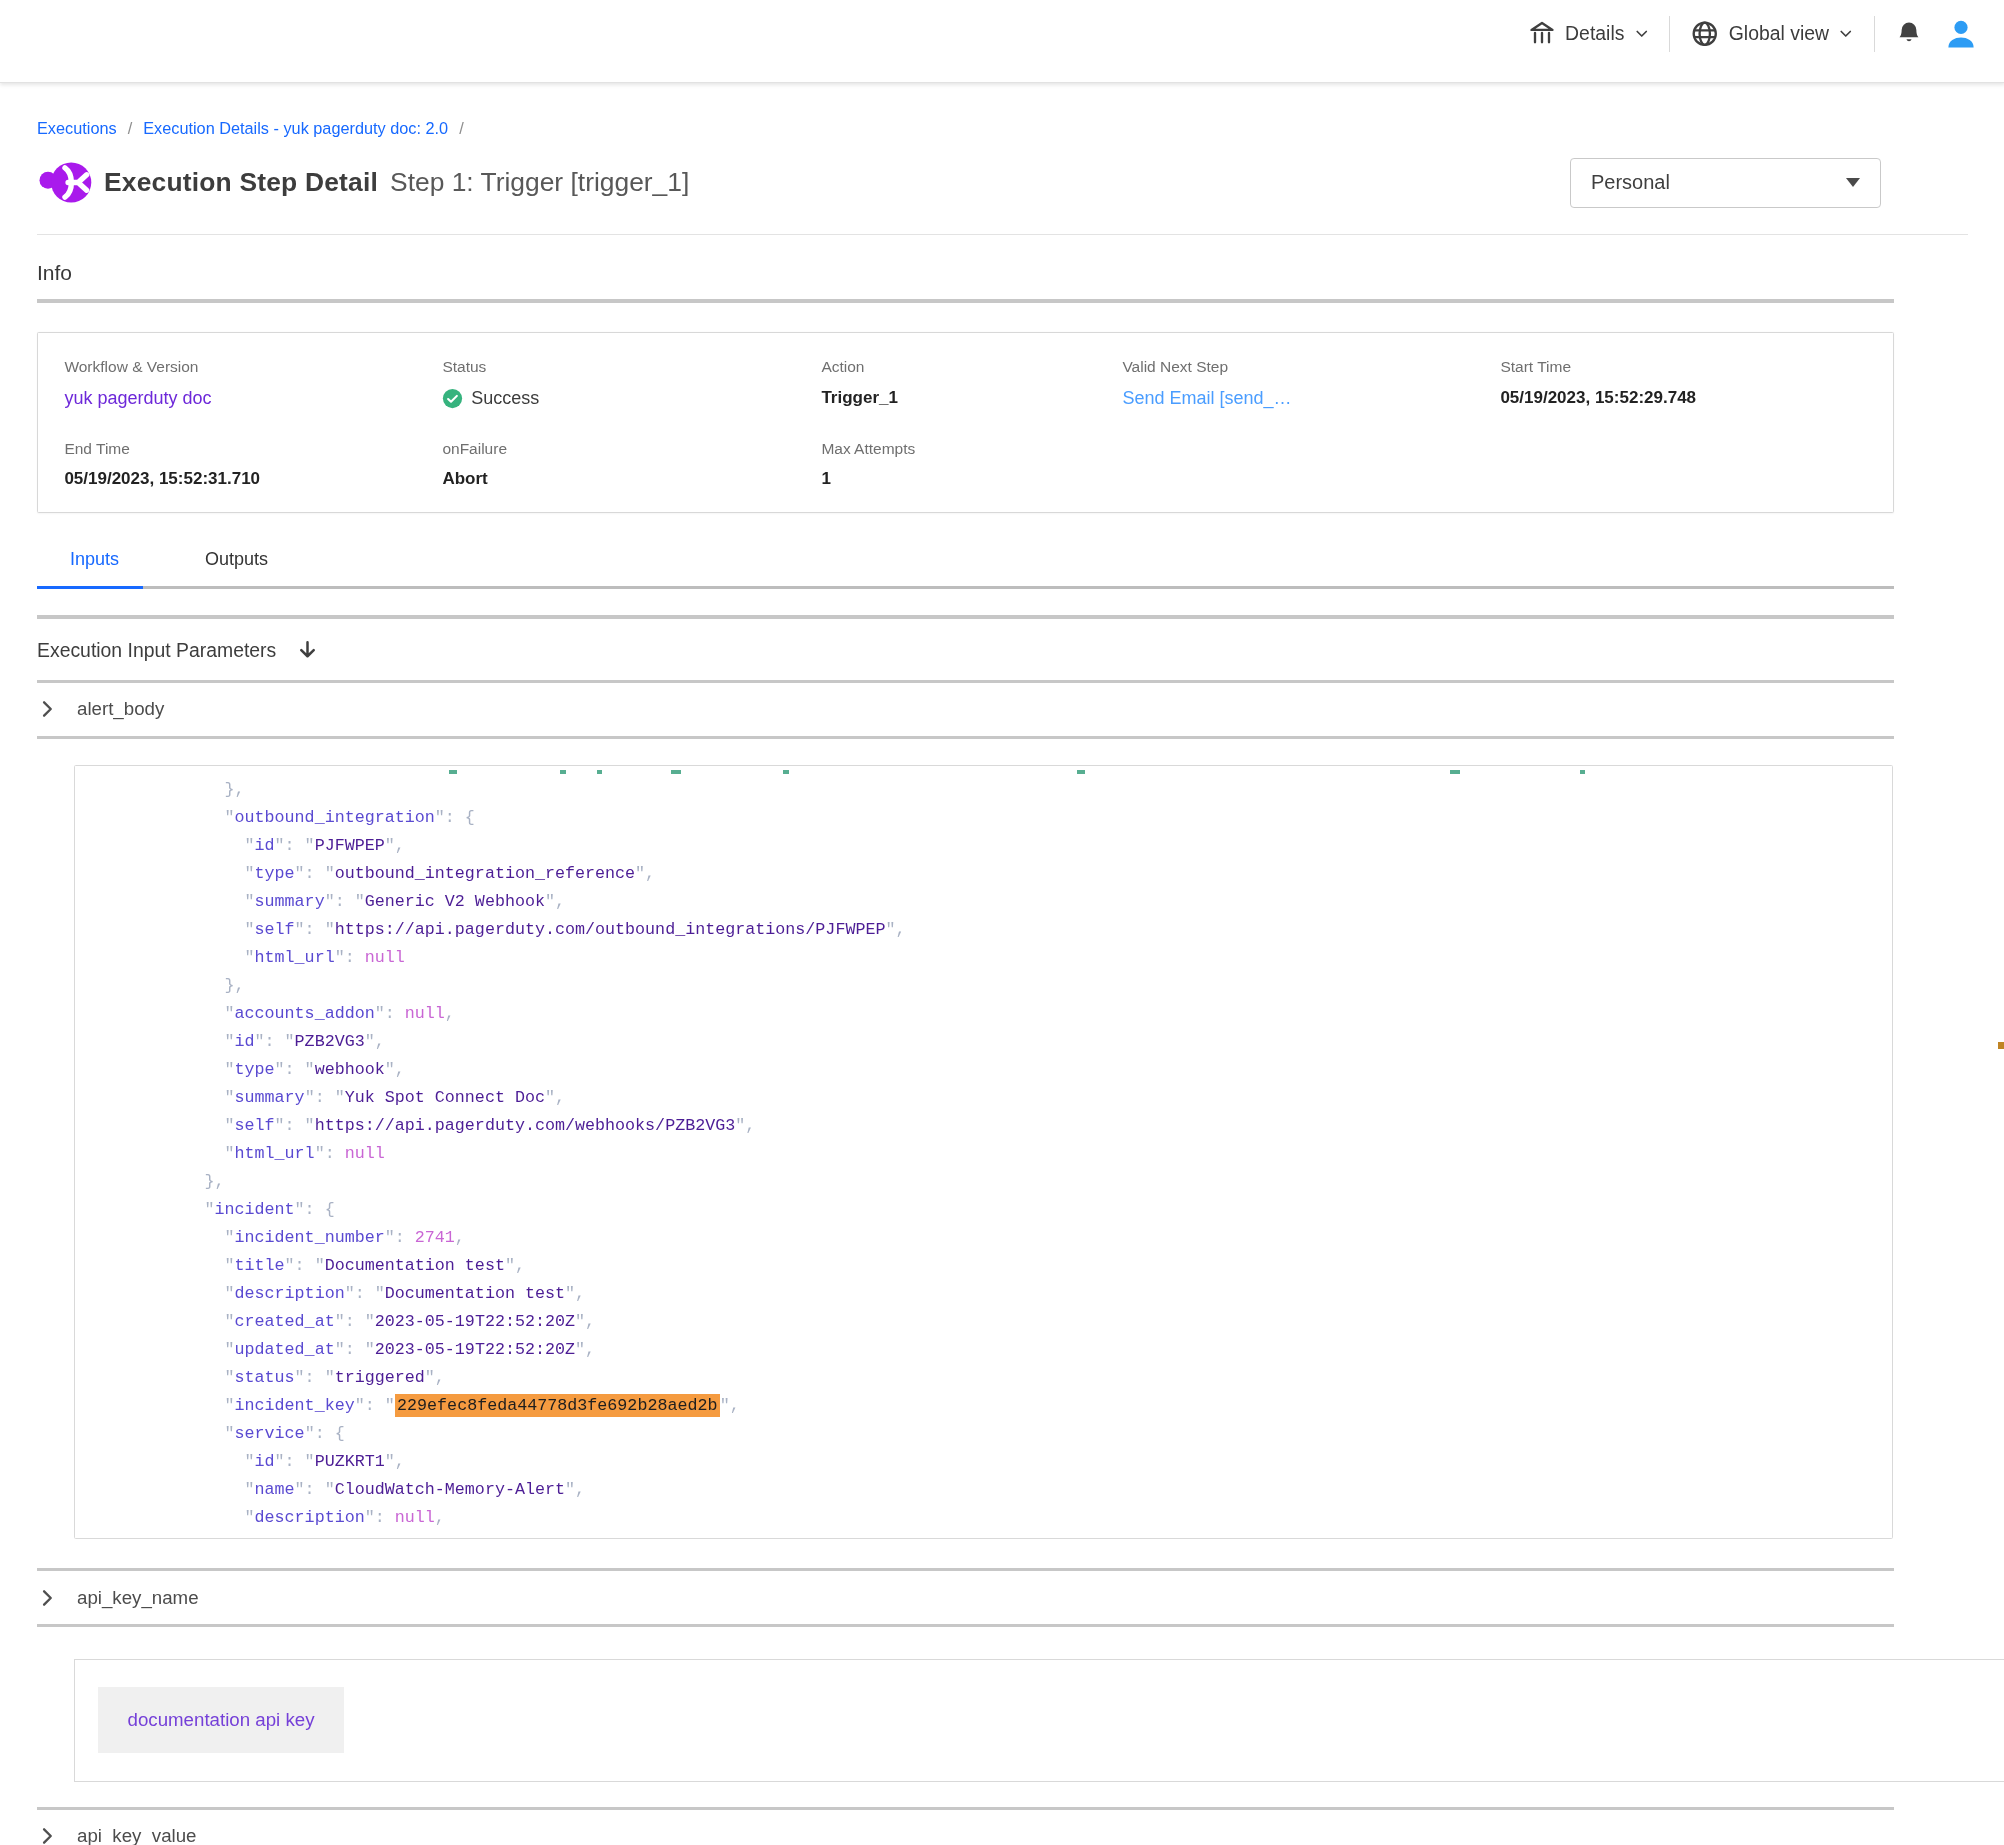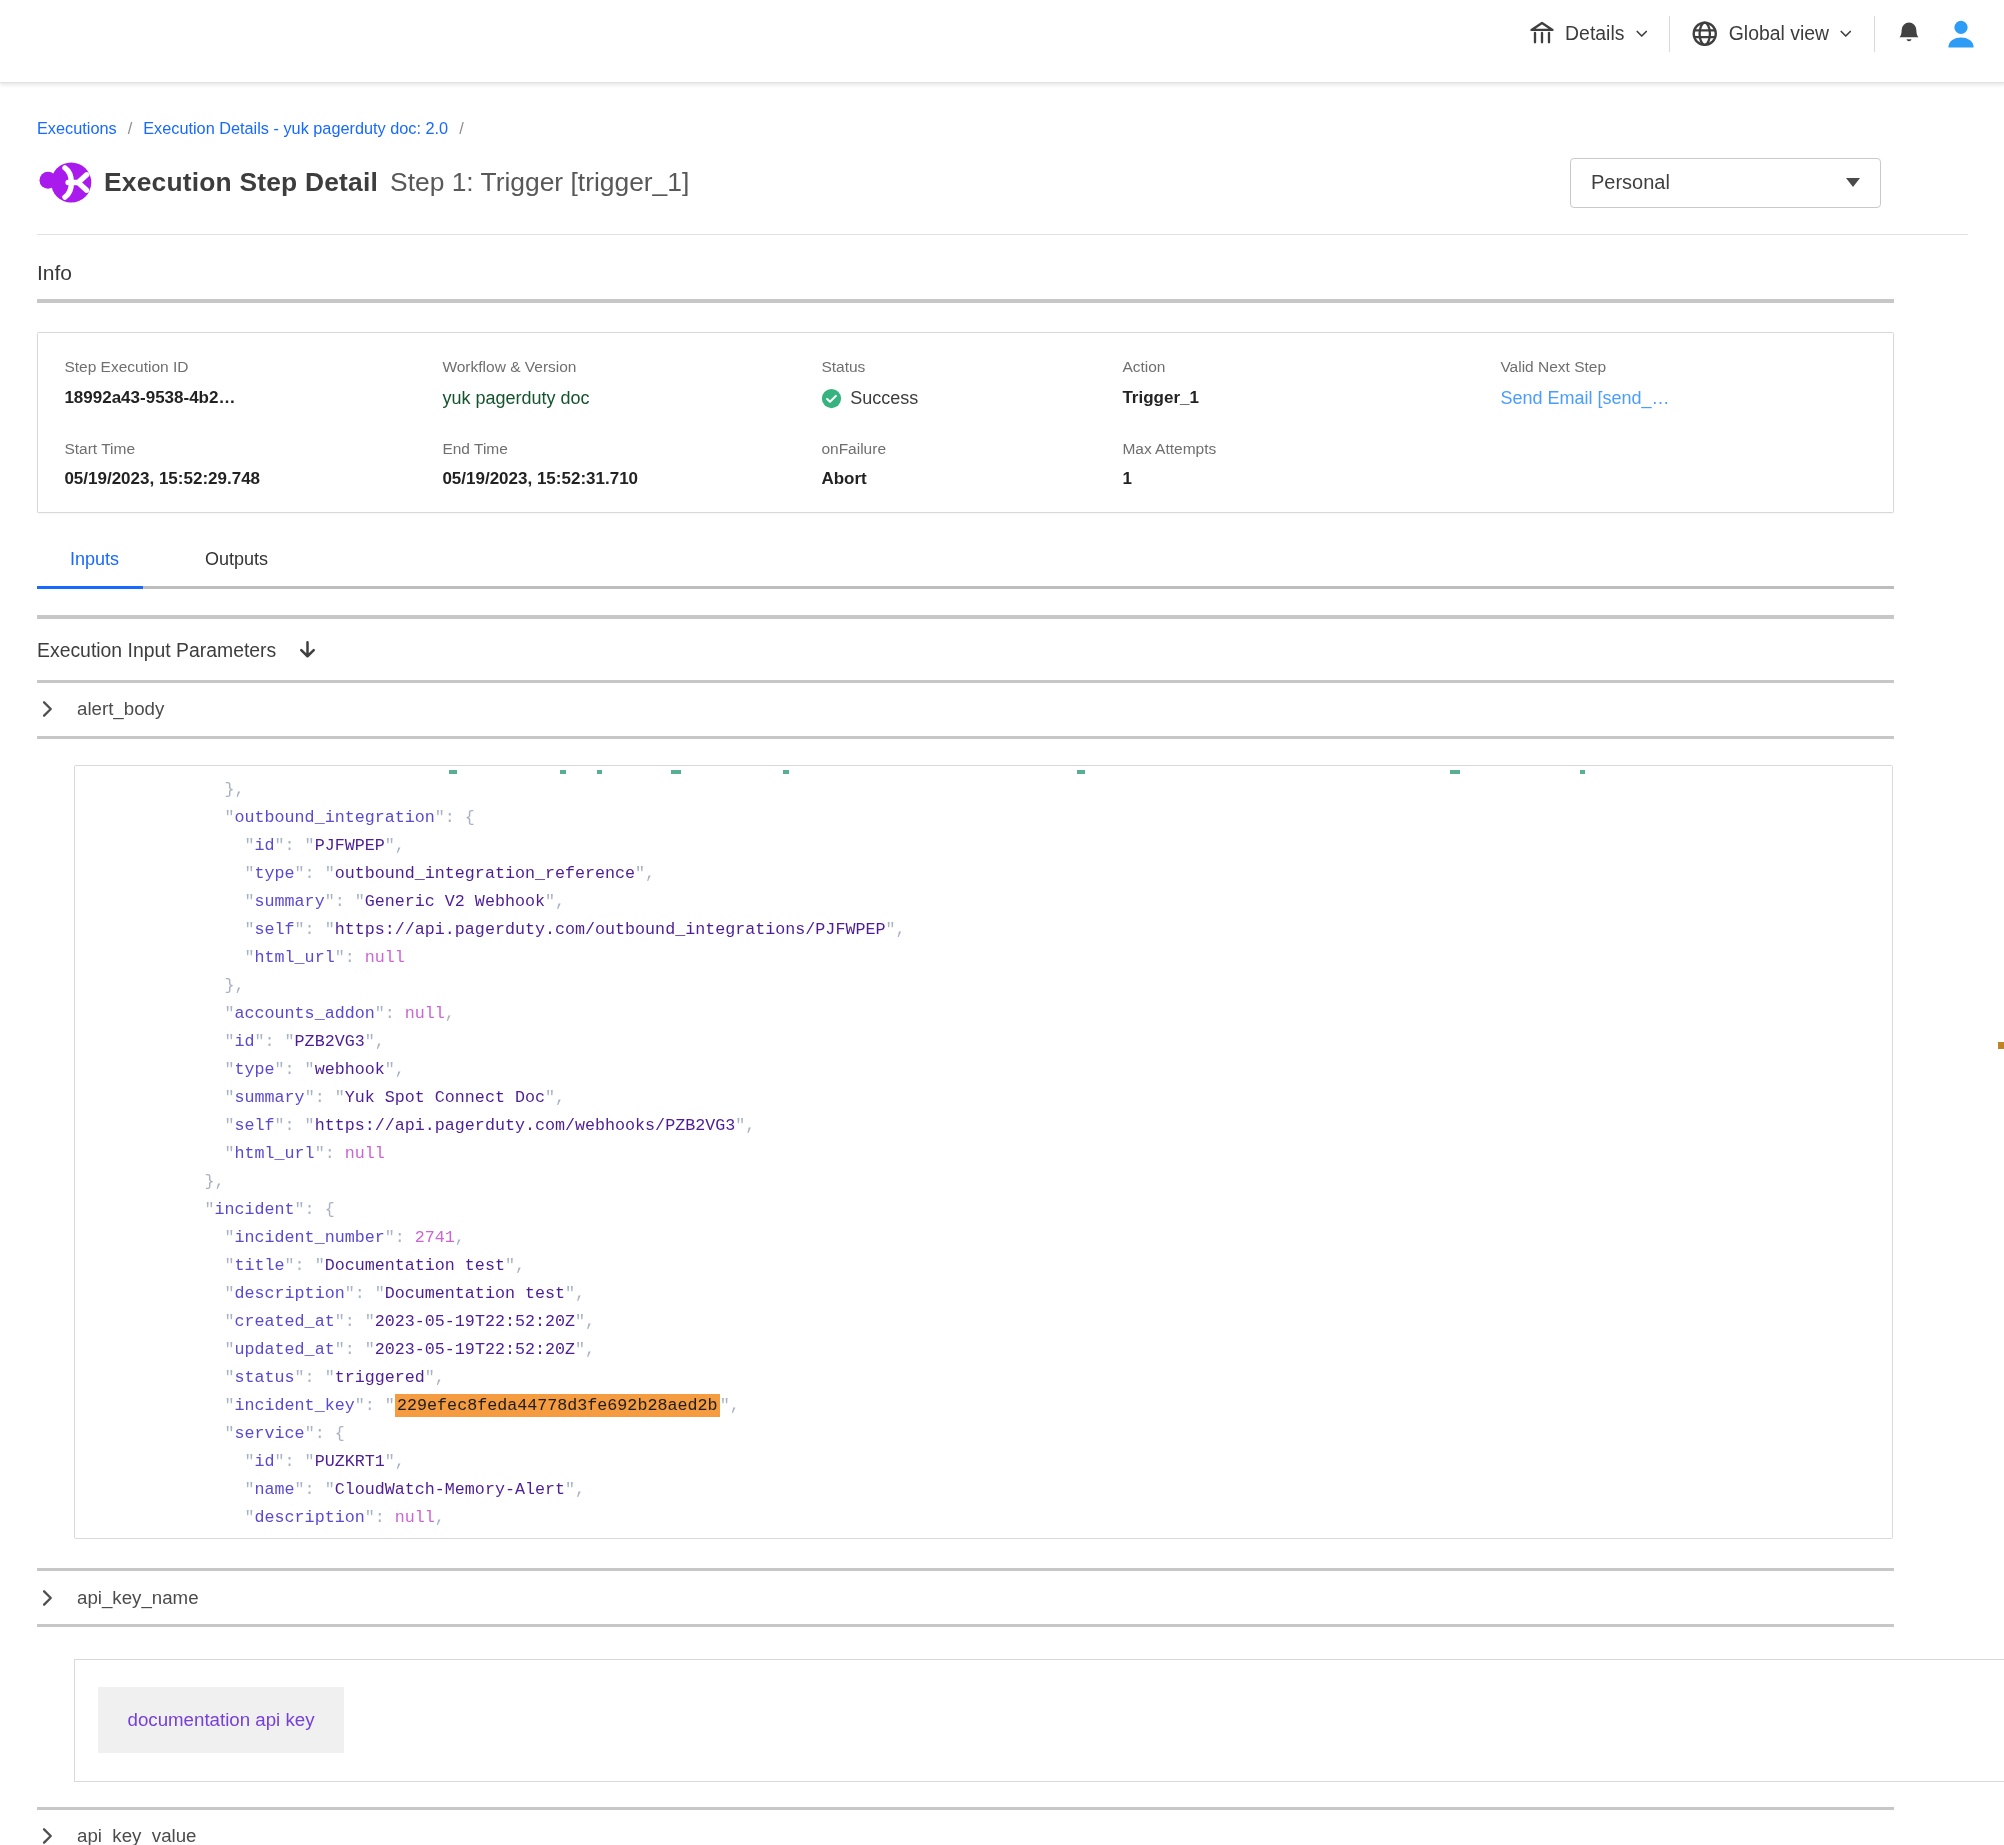--- a/index.html
+++ b/index.html
@@ -47,21 +47,21 @@
   h2.info-h { font-size:21px; font-weight:normal; color:#383838; margin:26.4px 0 0 0; }
   .div-info { margin-top:14px; }
 
   .info-card {
     margin-top:29.5px; width:1857px; border:0.8px solid #d8d8d8; border-radius:1.6px;
     background:#fff; padding:25px 26.4px 23px 26.4px; box-shadow:0 0.8px 1.6px rgba(0,0,0,.04);
   }
   .info-grid { display:grid; grid-template-columns:378px 379px 301px 378px auto; row-gap:31px; }
   .f-label { font-size:15.5px; color:#6f6f6f; margin-bottom:11.7px; }
   .f-value { font-size:17px; color:#222; font-weight:bold; display:flex; align-items:center; gap:7.8px; }
-  .f-value.link a, .f-value.link { color:#14532d; font-weight:normal; font-size:18px; text-decoration:none; cursor:pointer; }
+  .f-value.link a, .f-value.link { color:#6d28d9; font-weight:normal; font-size:18px; text-decoration:none; cursor:pointer; }
   .f-value.link-light { color:#4a9dff; font-weight:normal; font-size:18px; cursor:pointer; }
   .f-value.status { font-weight:normal; color:#3c3c3c; font-size:18px; }
 
   
   .tabs { margin-top:36px; width:1857px; position:relative; height:40px; }
   .tab { position:absolute; top:0; font-size:18px; cursor:pointer; }
   .tab.active { color:#1769ff; }
   .tab.inactive { color:#333; }
   .tab-underline { position:absolute; bottom:0; left:0; width:106px; height:3.9px; background:#1769ff; }
   .tab-strip { position:absolute; bottom:0.8px; left:106px; right:0; height:2.3px; background:#bdbdbd; }
@@ -179,24 +179,20 @@
   </div>
 
   <div class="div-thin"></div>
 
   <h2 class="info-h">Info</h2>
   <div class="div-thick div-info"></div>
 
   <section class="info-card">
     <div class="info-grid">
         <div>
-          <div class="f-label">Step Execution ID</div>
-          <div class="f-value text">18992a43-9538-4b2…</div>
-        </div>
-        <div>
           <div class="f-label">Workflow &amp; Version</div>
           <div class="f-value link">yuk pagerduty doc</div>
         </div>
         <div>
           <div class="f-label">Status</div>
           <div class="f-value status">
             <span class="icon">
               <svg width="21" height="21" viewBox="0 0 24 24">
                 <circle cx="12" cy="12" r="11" fill="#36b37e"></circle>
                 <path d="M7 12.6l3.3 3.1L17 9" stroke="#fff" stroke-width="2.4" fill="none" stroke-linecap="round" stroke-linejoin="round"></path>

